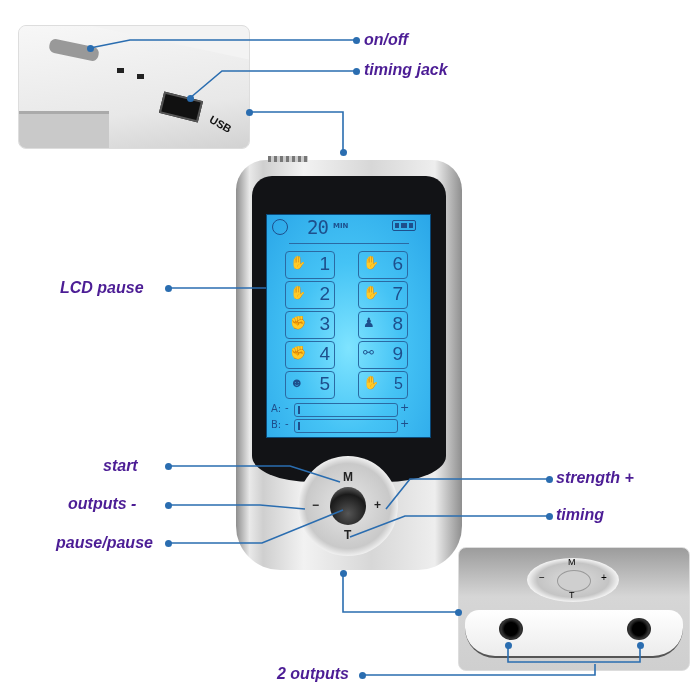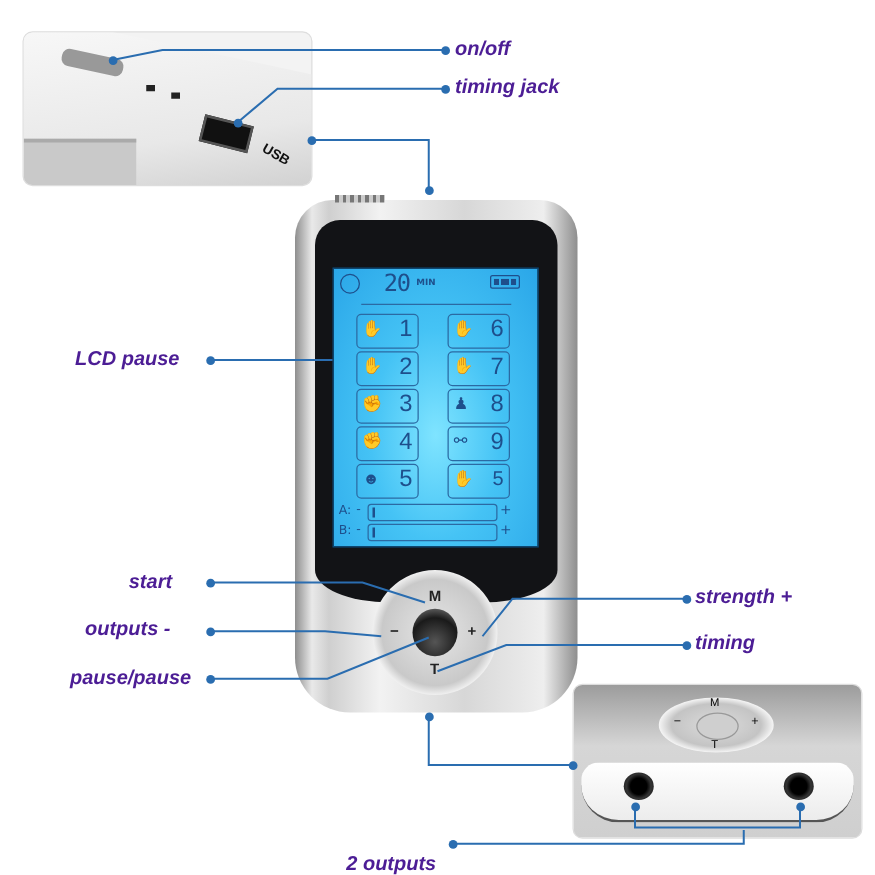--- a/index.html
+++ b/index.html
@@ -163,13 +163,13 @@
 <div class="dot" style="left:637px;top:642px;"></div>
 
 <div class="label" style="left:364px;top:31px;">on/off</div>
 <div class="label" style="left:364px;top:61px;">timing jack</div>
 <div class="label" style="left:60px;top:279px;">LCD pause</div>
 <div class="label" style="left:103px;top:457px;">start</div>
 <div class="label" style="left:68px;top:495px;">outputs -</div>
 <div class="label" style="left:56px;top:534px;">pause/pause</div>
 <div class="label" style="left:556px;top:469px;">strength +</div>
 <div class="label" style="left:556px;top:506px;">timing</div>
-<div class="label" style="left:277px;top:683px;">2 outputs</div>
+<div class="label" style="left:277px;top:665px;">2 outputs</div>
 
 </body></html>

